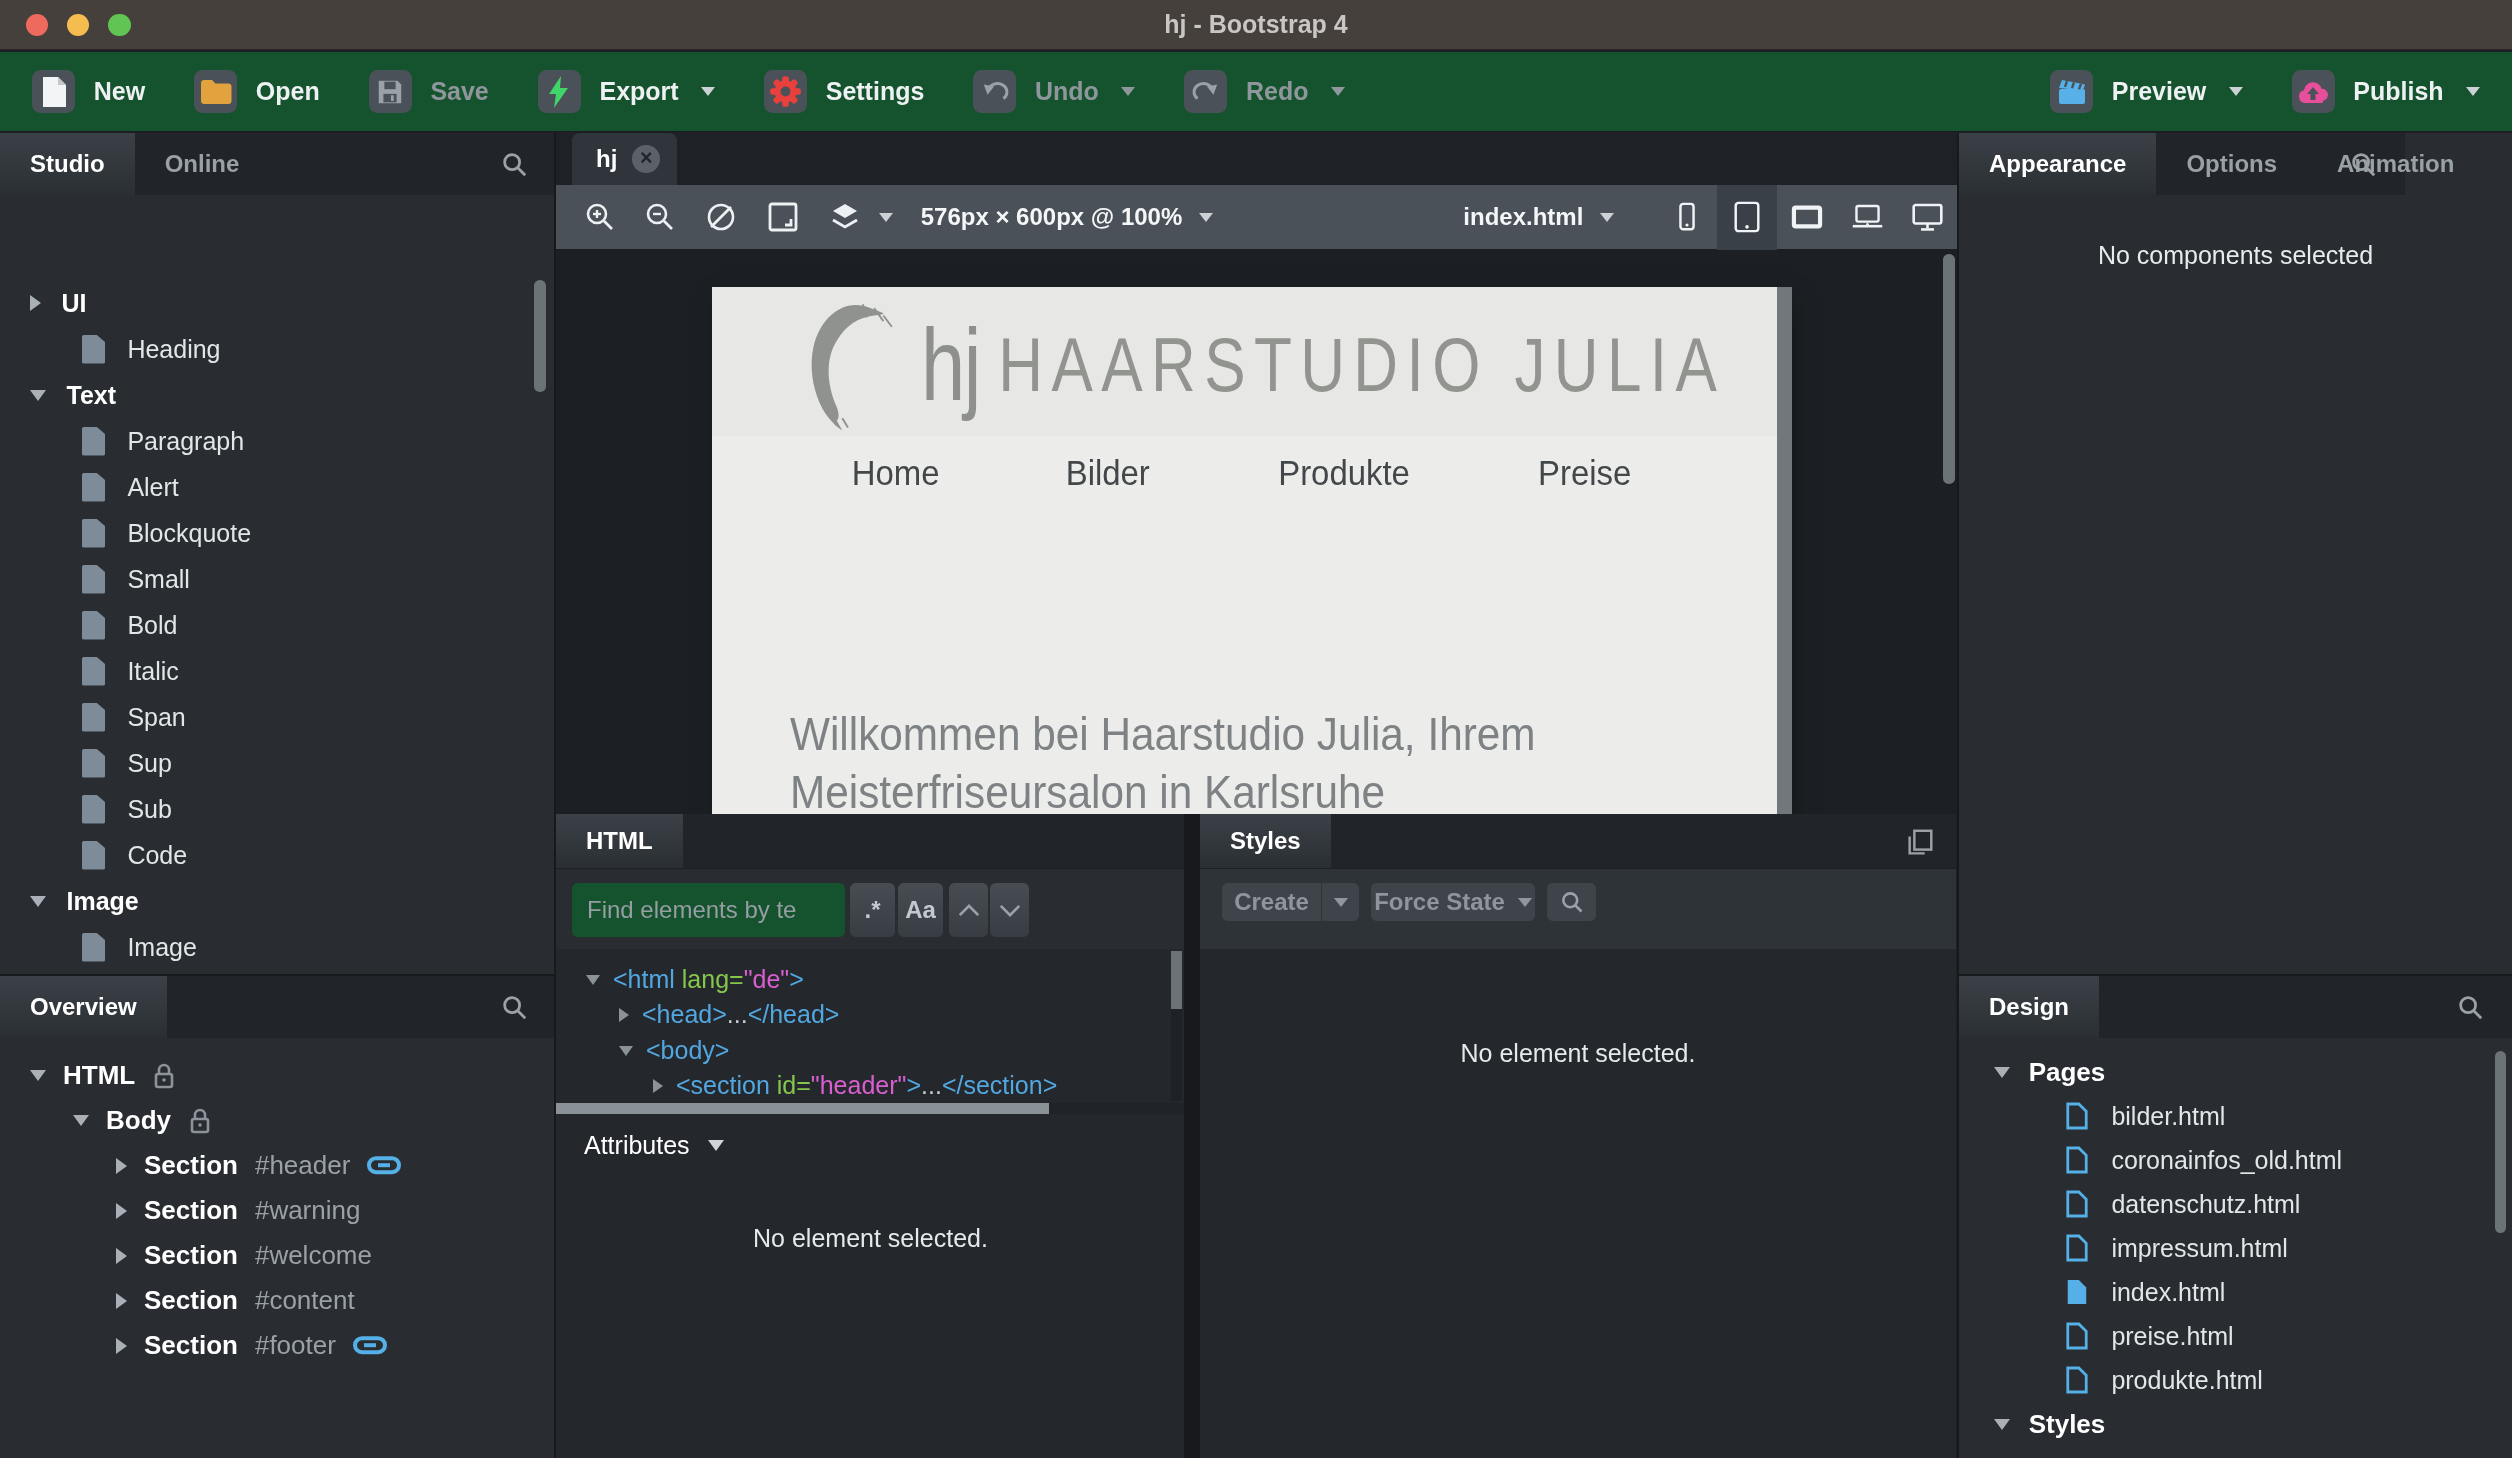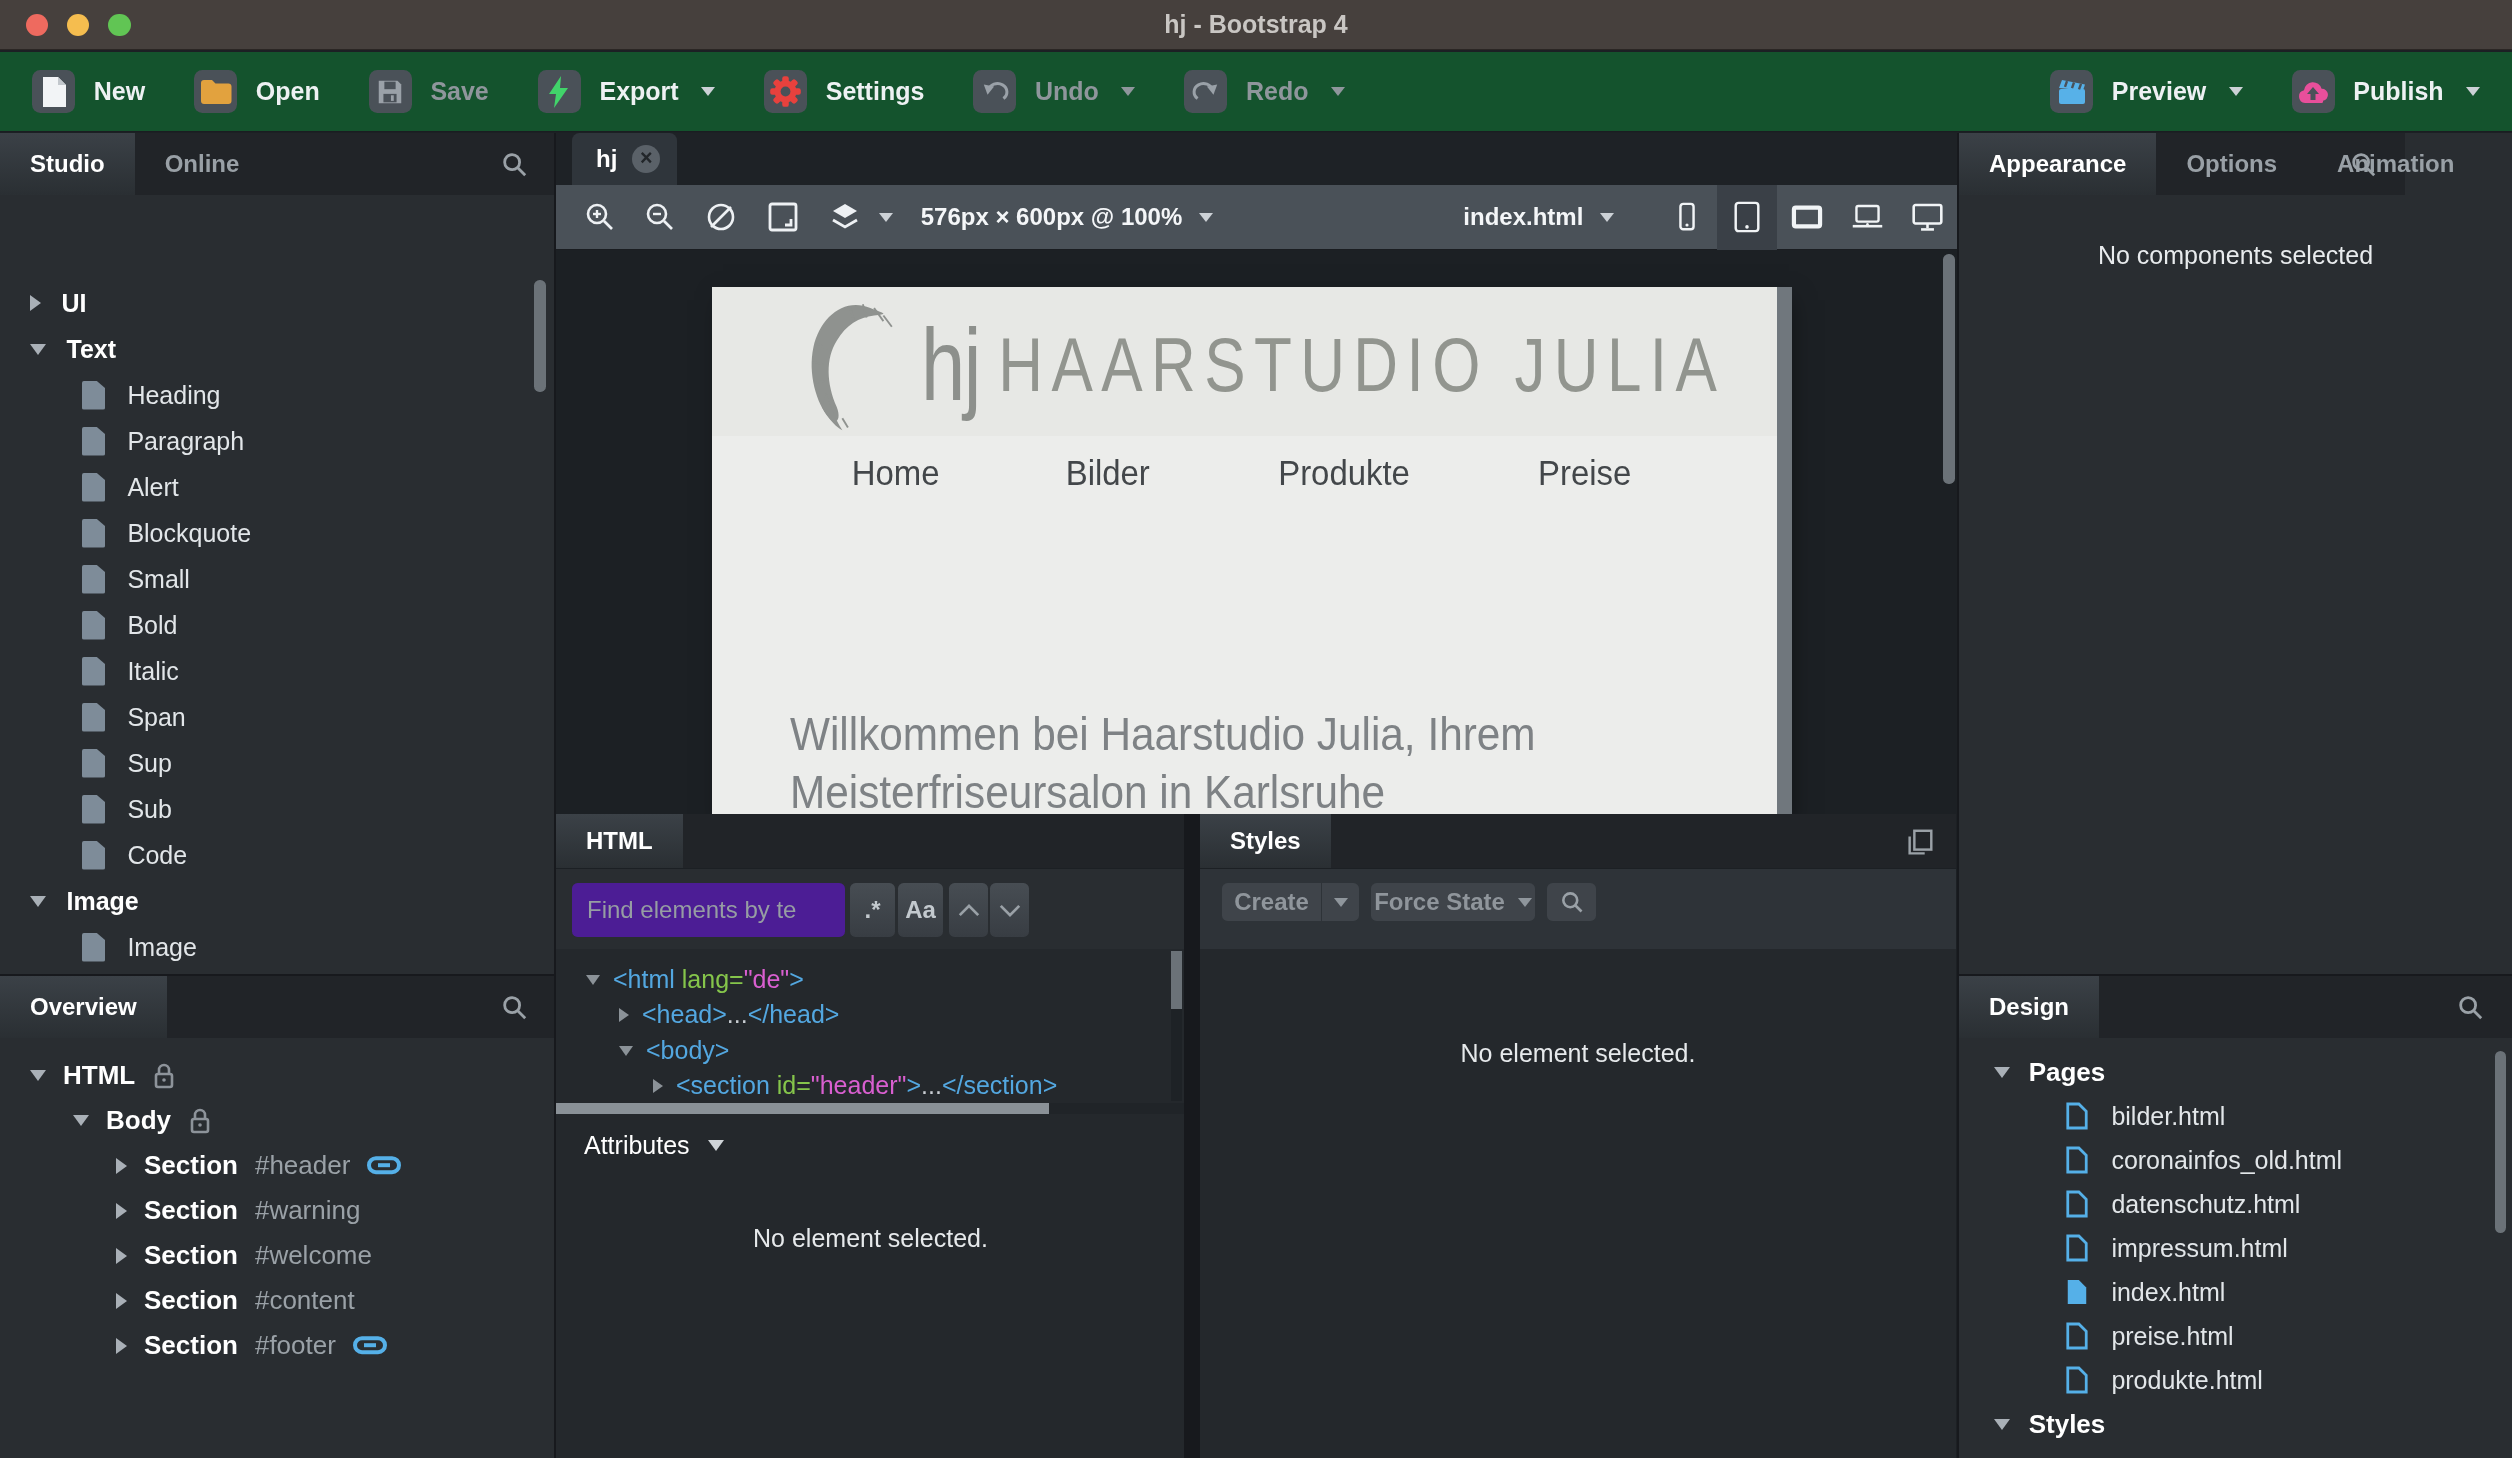--- a/index.html
+++ b/index.html
@@ -97,21 +97,21 @@
   .wordmark { margin-left:5.6px; font-size:62px; color:#92958f; letter-spacing:8.4px;
     transform:scaleY(1.22); transform-origin:left center; white-space:nowrap; }
   .nav-row { position:absolute; left:137px; top:166px; width:785px; display:flex; justify-content:space-between; }
   .nav-link { font-size:35px; color:#43474a; transform:scaleX(.94); }
   .pheading { position:absolute; left:78px; top:418px; width:953px; font-size:46px; line-height:58px;
     color:#7e8285; transform:scaleX(.92); transform-origin:left top; white-space:nowrap; }
 
   
   .htmlp-tabbar { left:556px; top:814px; width:629px; height:54px; }
   .findrow { left:556px; top:869px; width:629px; height:80px; background:#292d31; }
-  .findbox { left:572px; top:883px; width:273px; height:54px; background:#4c1d95; border-radius:5.6px;
+  .findbox { left:572px; top:883px; width:273px; height:54px; background:#14532d; border-radius:5.6px;
     display:flex; align-items:center; padding:0 15px; }
   .findbox input { width:100%; background:transparent; border:none; outline:none;
     font-size:24px; color:#dfe3e6; font-family:inherit; }
   .findbox input::placeholder { color:#969da3; }
   .mini { position:absolute; top:883px; height:54px; border-radius:5.6px;
     background:linear-gradient(#474d53,#383d43); display:flex; align-items:center; justify-content:center;
     font-size:24px; color:#c3c9ce; font-weight:700; }
 
   .codearea { left:556px; top:949px; width:629px; height:154px; background:#24282c; overflow:hidden; }
   .codeline { position:absolute; height:35px; display:flex; align-items:center; gap:13px; font-size:25px; }
@@ -296,28 +296,28 @@
         </svg>
     </span>
   </div>
 
 
   <div class="abs ctree">
     <div class="crow grp">
       <span class="tri-r"></span>
       <span class="grp-lbl">UI</span>
     </div>
+    <div class="crow item">
+        <span class="file-ic"></span>
+        <span class="item-lbl">Heading</span>
+      </div>
     <div class="crow grp">
       <span class="tri-d"></span>
       <span class="grp-lbl">Text</span>
     </div>
-    <div class="crow item">
-        <span class="file-ic"></span>
-        <span class="item-lbl">Heading</span>
-      </div>
     <div class="crow item">
         <span class="file-ic"></span>
         <span class="item-lbl">Paragraph</span>
       </div>
     <div class="crow item">
         <span class="file-ic"></span>
         <span class="item-lbl">Alert</span>
       </div>
     <div class="crow item">
         <span class="file-ic"></span>

